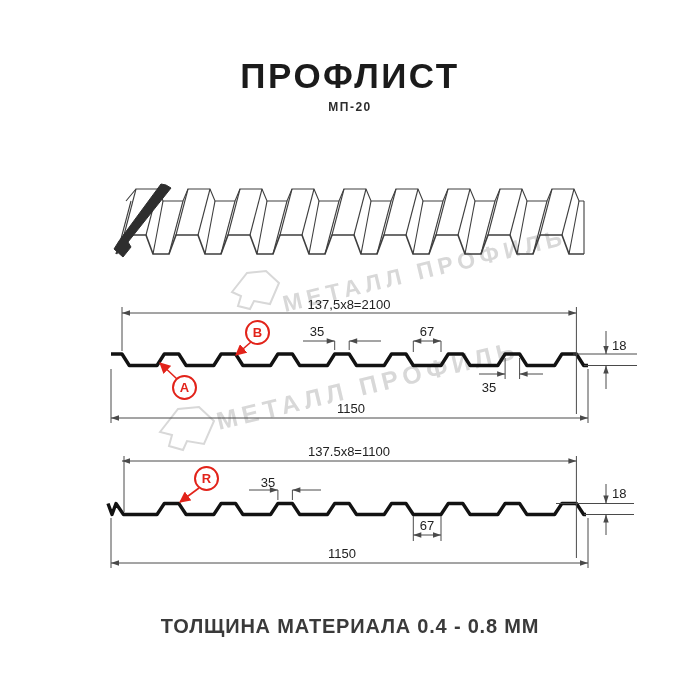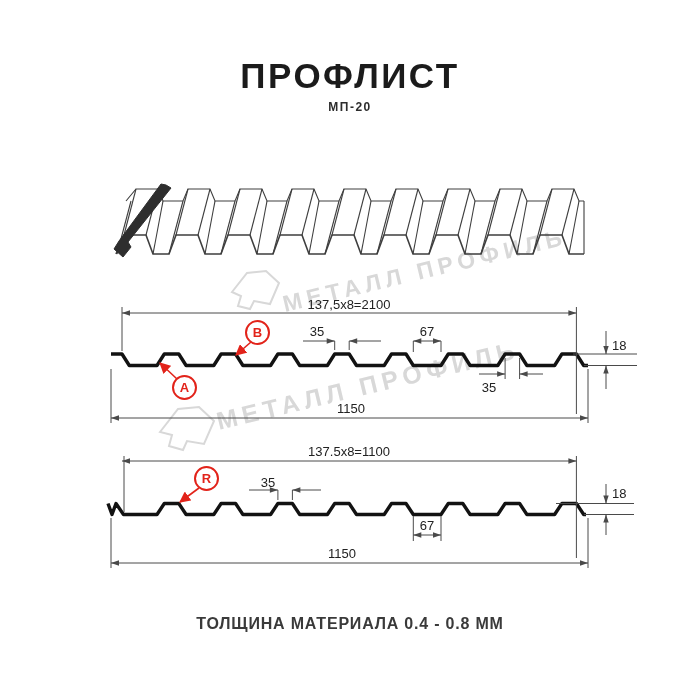--- a/index.html
+++ b/index.html
@@ -4,21 +4,21 @@
 <style>
   html,body{margin:0;padding:0;background:#ffffff;}
   .stage{position:relative;width:700px;height:700px;background:#ffffff;overflow:hidden;
          font-family:"Liberation Sans", sans-serif;}
   #cv{position:absolute;left:0;top:0;}
   .title{position:absolute;left:350px;top:56px;transform:translateX(-50%);
          font-size:35px;font-weight:bold;letter-spacing:2.5px;color:#1b1b1b;white-space:nowrap;}
   .subtitle{position:absolute;left:350px;top:100px;transform:translateX(-50%);
          font-size:12px;font-weight:bold;letter-spacing:1.5px;color:#2d2d2d;white-space:nowrap;text-align:right;}
   .caption{position:absolute;left:350px;top:615px;transform:translateX(-50%);
-         font-size:16px;font-weight:bold;letter-spacing:0.8px;color:#3a3a3a;white-space:nowrap;text-align:center;}
+         font-size:20px;font-weight:bold;letter-spacing:0.8px;color:#3a3a3a;white-space:nowrap;text-align:center;}
   .dim{position:absolute;font-size:13px;color:#222;white-space:nowrap;}
   .ctr{transform:translateX(-50%);}
   .lbl{position:absolute;width:21px;height:21px;border:2px solid #e2231a;border-radius:50%;
        color:#e2231a;font-size:13px;font-weight:bold;text-align:center;line-height:21px;}
   .wmtext{font-weight:bold;letter-spacing:5px;}
 </style>
 </head>
 <body>
 
 <div class="stage">

